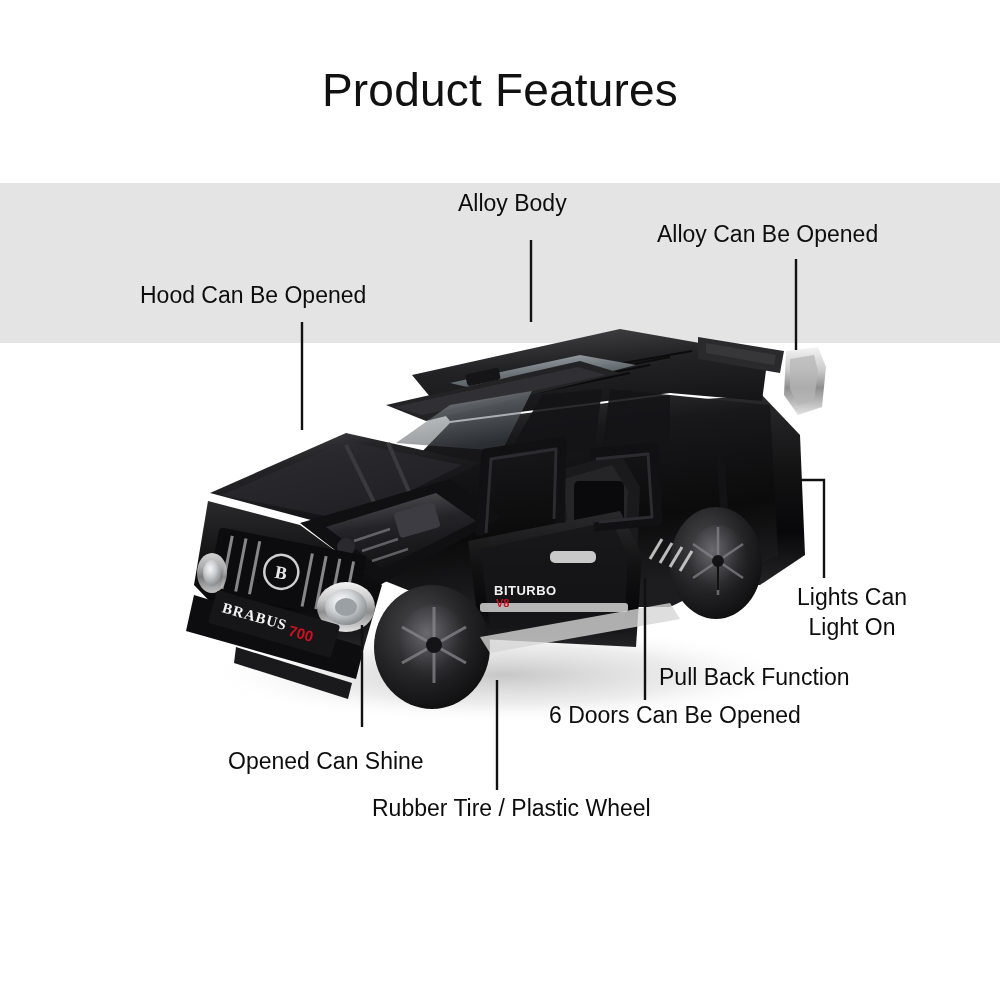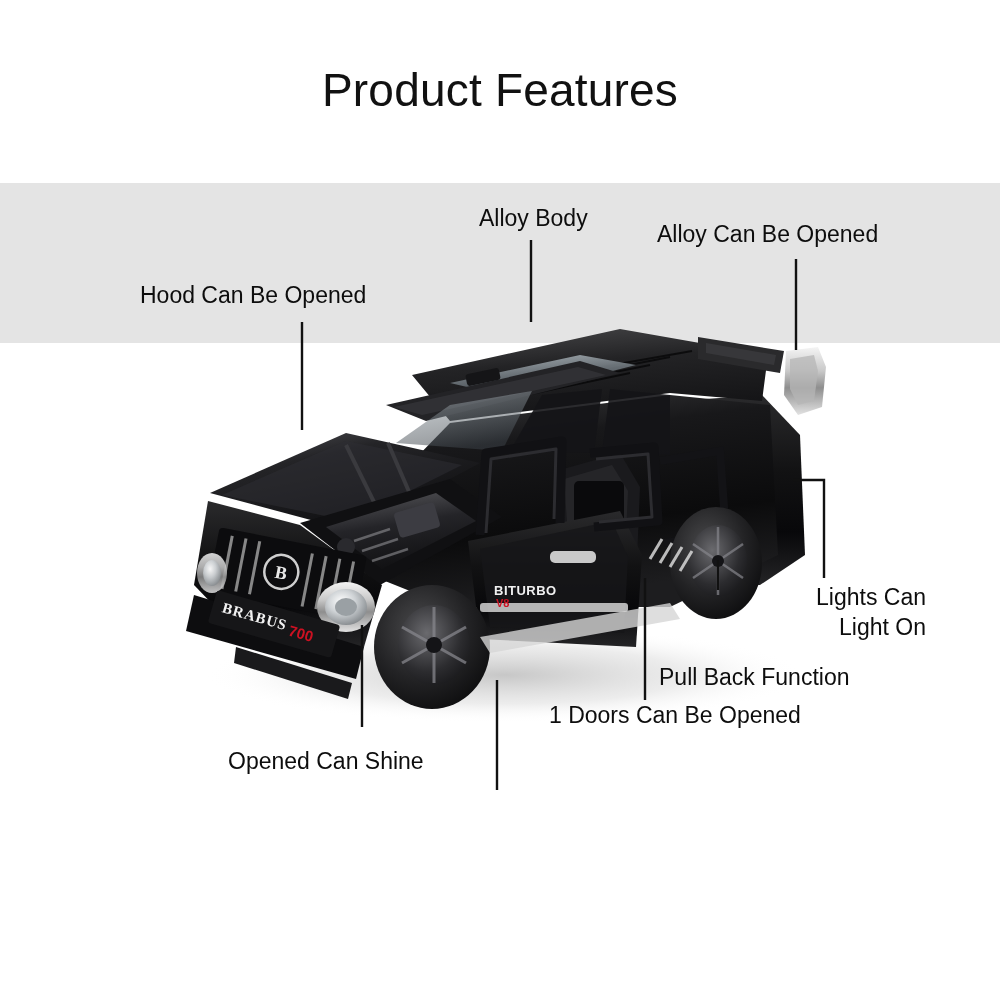--- a/index.html
+++ b/index.html
@@ -45,24 +45,24 @@
 
   
   .callout {
     position: absolute;
     font-size: 23px;
     line-height: 30px;
     color: #0d0d0d;
     white-space: pre;
     font-weight: 400;
   }
-  .callout.multi { white-space: normal; text-align: right; }
+  .callout.multi { white-space: normal; text-align: center; }
 
   #label-hood        { left: 140px; top: 280px; }
-  #label-alloy       { left: 458px; top: 203px; margin-left: 21px; }
+  #label-alloy       { left: 458px; top: 188px; }
   #label-trunk       { left: 657px; top: 219px; }
   #label-lights-on   { left: 778px; top: 582px; width: 148px; }
   #label-pullback    { left: 659px; top: 662px; }
   #label-4doors      { left: 549px; top: 700px; }
   #label-lights-shine{ left: 228px; top: 746px; }
   #label-rubber      { left: 372px; top: 793px; }
 
   
   #leaders {
     position: absolute;
@@ -315,16 +315,17 @@
       <line x1="362" y1="625" x2="362" y2="727"></line>
       <line x1="497" y1="680" x2="497" y2="790"></line>
     </g>
   </svg>
 
   <div class="callout" id="label-hood">Hood Can Be Opened</div>
   <div class="callout" id="label-alloy">Alloy Body</div>
   <div class="callout" id="label-trunk">Alloy Can Be Opened</div>
   <div class="callout multi" id="label-lights-on">Lights Can Light On</div>
   <div class="callout" id="label-pullback">Pull Back Function</div>
-  <div class="callout" id="label-4doors">1 Doors Can Be Opened</div>
+  <div class="callout" id="label-4doors">6 Doors Can Be Opened</div>
   <div class="callout" id="label-lights-shine">Opened Can Shine</div>
+  <div class="callout" id="label-rubber">Rubber Tire / Plastic Wheel</div>
 
 </div>
 
 </body></html>

